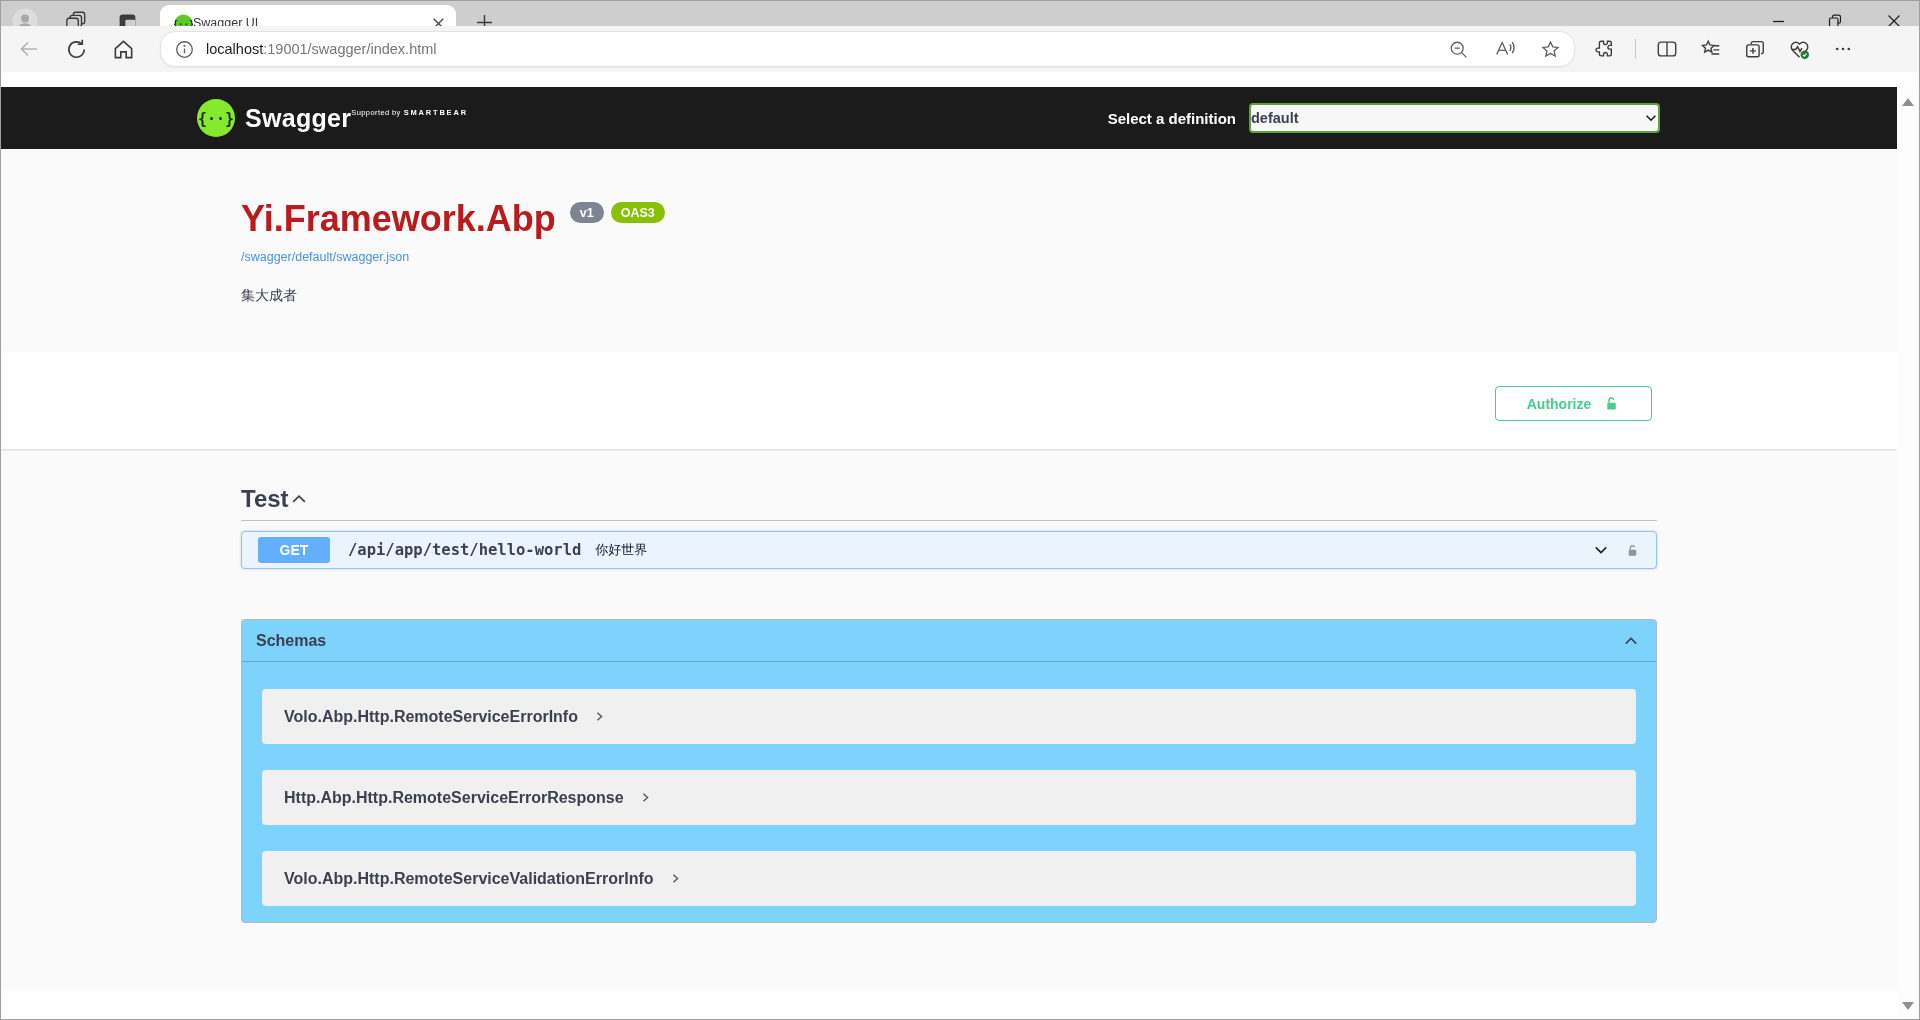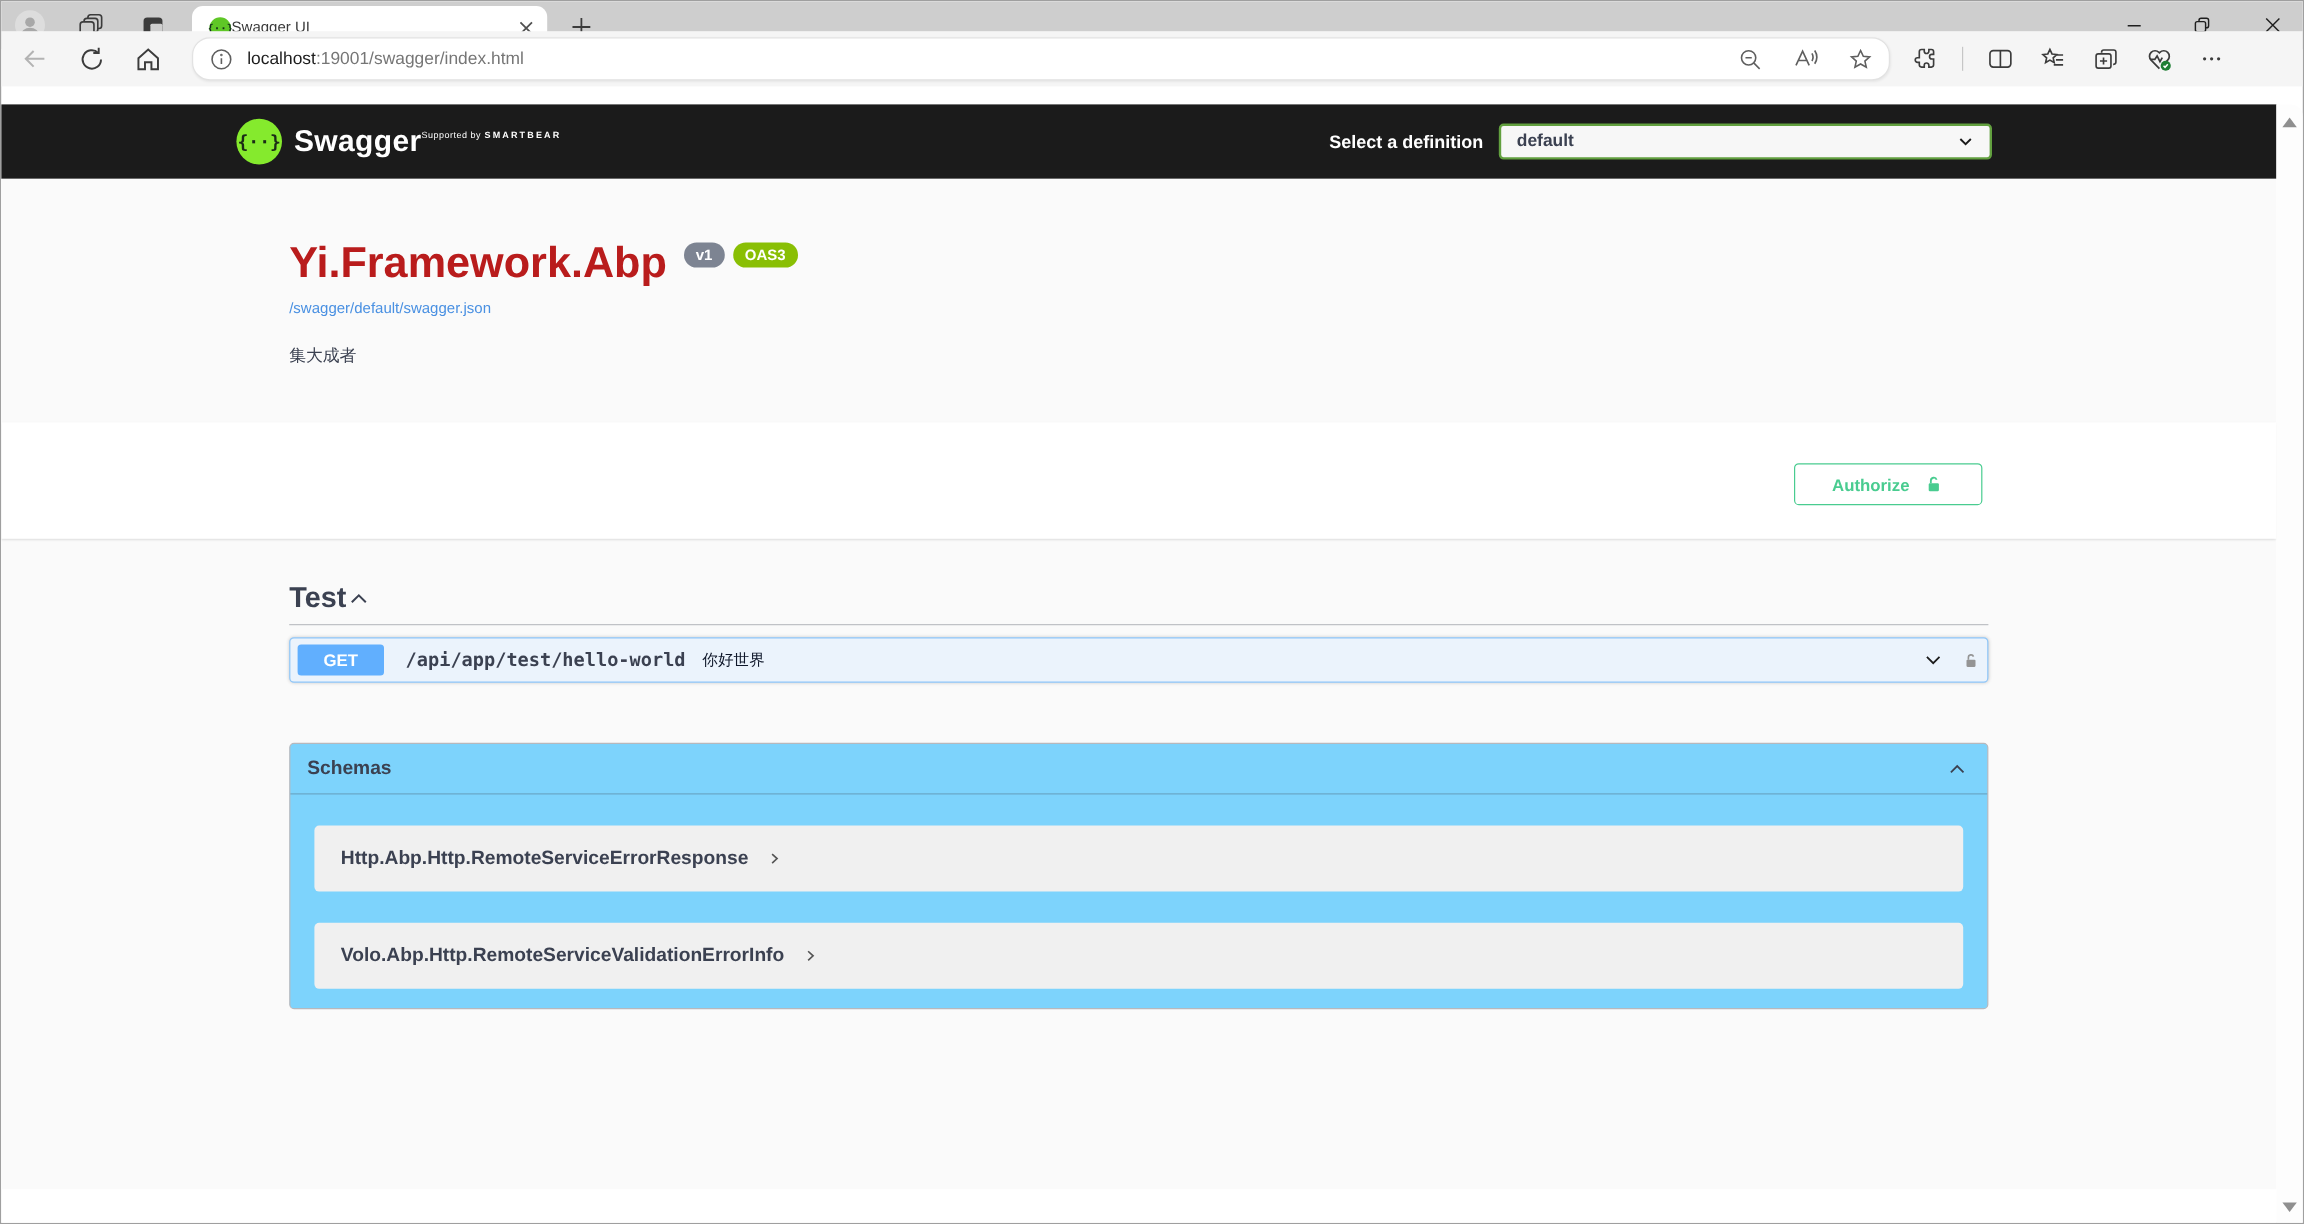--- a/index.html
+++ b/index.html
@@ -45,21 +45,21 @@
   .page { position:absolute; top:86px; left:0; width:1896px; height:934px; background:#fff; }
   .topbar { height:62px; background:#1b1b1b; display:flex; align-items:center; }
   .logo { display:flex; align-items:center; margin-left:195px; gap:9px; }
   .logo-texts { display:flex; flex-direction:row; line-height:1; }
   .logo-name { color:#fff; font-size:25px; font-weight:700; letter-spacing:.3px; }
   .logo-sub { margin-top:3px; font-size:7.5px; color:#fff; letter-spacing:.4px; }
   .logo-sub .brand { font-weight:700; letter-spacing:1.8px; margin-left:3px; }
   .definition { margin-left:auto; margin-right:237px; display:flex; align-items:center; gap:13px; }
   .def-label { color:#fff; font-size:15px; font-weight:700; }
   .def-select { width:411px; height:30px; background:#f7f7f7; border:2px solid #62a03f;
-    border-radius:4px; display:flex; align-items:center; padding:0 13px; }
+    border-radius:4px; display:flex; align-items:center; padding:0 0; }
   .def-value { flex:1; font-size:14.5px; font-weight:700; color:#3b4151; }
 
   .info-section { height:203px; background:#fafafa; padding:52px 0 0 240px; }
   .title-row { display:flex; align-items:flex-start; }
   .api-title { font-size:36px; font-weight:700; color:#b91c1c; line-height:1; }
   .pill { margin-left:12px; margin-top:1px; border-radius:14px; padding:4px 10px 3px;
     font-size:12.5px; font-weight:700; color:#fff; }
   .pill-version { background:#7d8492; margin-left:14px; }
   .pill-oas { background:#89bf04; margin-left:7px; }
   .spec-link { display:inline-block; margin-top:13px; font-size:12.5px; color:#4990e2;
@@ -74,21 +74,21 @@
   .authorize-btn span { color:#49cc90; font-size:14px; font-weight:700; }
 
   .main-wrap { height:542px; background:#fafafa; padding-top:35px; }
   .content-col { width:1416px; margin-left:240px; }
   .tag-header { display:flex; align-items:center; justify-content:flex-start; height:30px;
     cursor:pointer; }
   .tag-title { font-size:24px; font-weight:700; color:#3b4151; }
   .tag-divider { margin-top:6px; border-bottom:1px solid rgba(59,65,81,.3); }
   .opblock { margin-top:10px; height:38px; background:#ebf3fc; border:1px solid #8ec6f9;
     border-radius:4px; box-shadow:0 0 3px rgba(0,0,0,.19); display:flex; align-items:center;
-    padding:0 6px; cursor:pointer; }
+    padding:0 16px; cursor:pointer; }
   .method-badge { width:72px; height:26px; background:#61affe; color:#fff; border-radius:3px;
     font-size:14px; font-weight:700; display:flex; align-items:center; justify-content:center; }
   .op-path { margin-left:18px; font-family:"DejaVu Sans Mono","Liberation Mono",monospace;
     font-size:15.5px; font-weight:700; color:#3b4151; }
   .op-desc { margin-left:14px; font-size:13px; color:#0f172a; }
   .op-right { margin-left:auto; display:flex; align-items:center; gap:15px; }
 
   .schemas-card { margin-top:50px; background:#7dd3fc; border:1px solid #b6b8bd; border-radius:4px;
     padding-bottom:16px; }
   .schemas-header { height:42px; display:flex; align-items:center; justify-content:space-between;
@@ -330,20 +330,28 @@
         </div>
 
         <div class="schemas-card">
           <div class="schemas-header">
             <span class="schemas-title">Schemas</span>
             <svg width="18" height="18" viewBox="0 0 24 24" fill="none" stroke="#3b4151" stroke-width="2">
               <path d="M5 15.5 12 8.5l7 7"></path>
             </svg>
           </div>
 
+          <div class="model-row first">
+            <span class="model-name">Volo.Abp.Http.RemoteServiceErrorInfo</span>
+            <span class="model-toggle">
+              <svg width="11" height="11" viewBox="0 0 16 16" fill="none" stroke="#555" stroke-width="2">
+                <path d="M5 2.5 11 8 5 13.5"></path>
+              </svg>
+            </span>
+          </div>
           <div class="model-row">
             <span class="model-name">Http.Abp.Http.RemoteServiceErrorResponse</span>
             <span class="model-toggle">
               <svg width="11" height="11" viewBox="0 0 16 16" fill="none" stroke="#555" stroke-width="2">
                 <path d="M5 2.5 11 8 5 13.5"></path>
               </svg>
             </span>
           </div>
           <div class="model-row">
             <span class="model-name">Volo.Abp.Http.RemoteServiceValidationErrorInfo</span>

